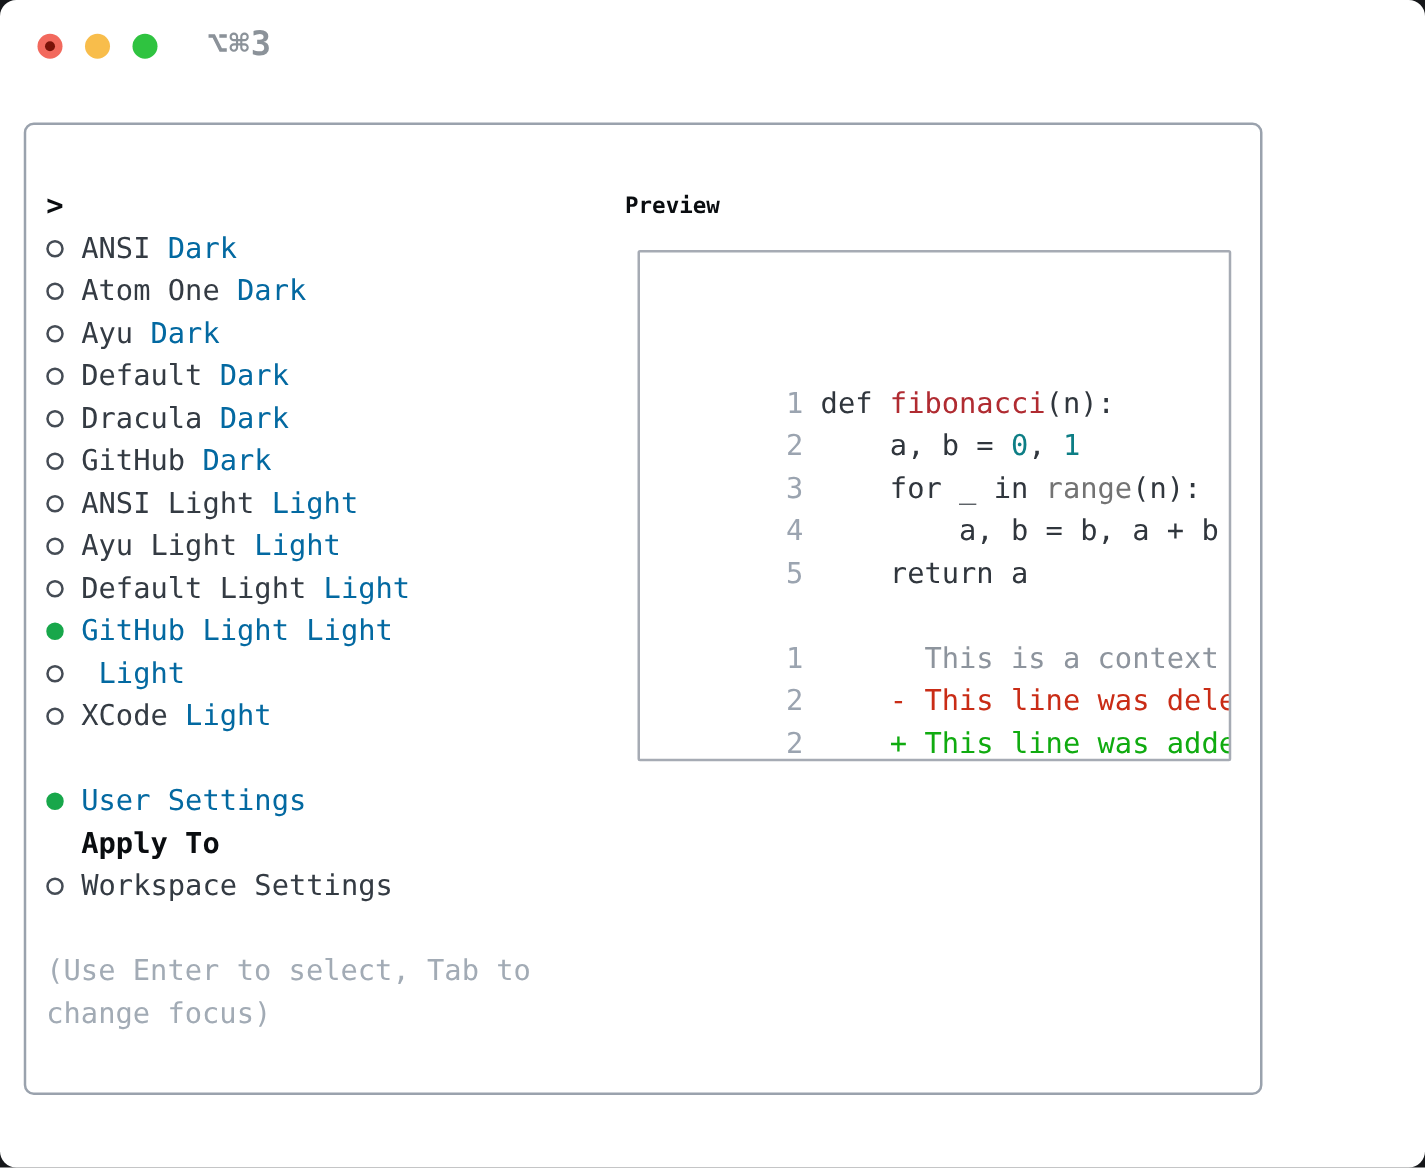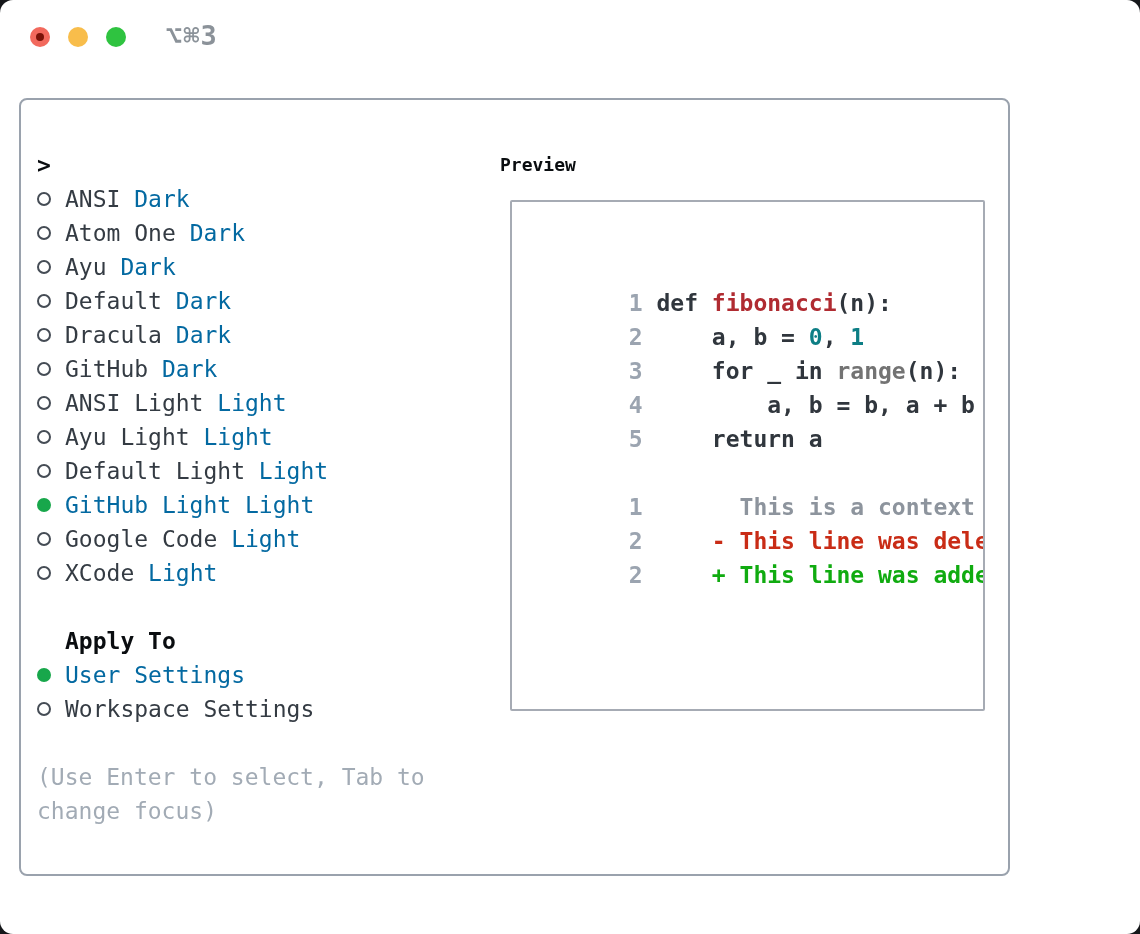--- a/index.html
+++ b/index.html
@@ -43,23 +43,23 @@
   .hdr{font-weight:bold;color:#0a0d10;}
   .prompt-mark{font-weight:bold;color:#0a0d10;font-size:23px;}
   .hint{color:#a2abb5;}
   .blank{height:34px;}
   
   .preview-title{
     position:absolute;left:479px;top:48px;height:34px;line-height:34px;
     font-size:18px;font-weight:bold;color:#0a0d10;white-space:pre;
   }
   .preview-box{
-    position:absolute;left:489px;top:100px;width:475px;height:511px;
+    position:absolute;left:489px;top:100px;width:475px;height:409px;
     box-sizing:border-box;border:2px solid #a6abb4;border-radius:2px;
-    background:#fff;padding:50px 4px 0 6px;overflow:hidden;font-weight:bold;
+    background:#fff;padding:70px 4px 0 6px;overflow:hidden;
   }
   .pline{height:34px;line-height:34px;font-size:23px;white-space:pre;color:#30363d;}
   .ln{display:inline-block;width:2ch;color:#9ba4b0;}
   .c-func{color:#b02b31;}
   .c-numlit{color:#0d7e85;}
   .c-call{color:#737373;text-align:center;}
   .c-ctx{color:#8d949d;}
   .c-del{color:#c92c16;}
   .c-add{color:#10ab10;}
 </style>
@@ -107,33 +107,33 @@
       <div class="row item">
         <span class="mk"><span class="circle"></span></span><span class="nm">Ayu Light</span><span class="sf">Light</span>
       </div>
       <div class="row item">
         <span class="mk"><span class="circle"></span></span><span class="nm">Default Light</span><span class="sf">Light</span>
       </div>
       <div class="row item sel">
         <span class="mk"><span class="circle"></span></span><span class="nm">GitHub Light</span><span class="sf">Light</span>
       </div>
       <div class="row item">
-        <span class="mk"><span class="circle"></span></span><span class="nm">Google Code</span><span class="sf">Light</span>
+        <span class="mk"><span class="circle"></span></span><span class="sf">Light</span>
       </div>
       <div class="row item">
         <span class="mk"><span class="circle"></span></span><span class="nm">XCode</span><span class="sf">Light</span>
       </div>
 
       <div class="blank"></div>
 
+      <div class="row item sel">
+        <span class="mk"><span class="circle"></span></span><span class="nm">User Settings</span>
+      </div>
       <div class="row hdr">
         <span class="mk"></span><span>Apply To</span>
-      </div>
-      <div class="row item sel">
-        <span class="mk"><span class="circle"></span></span><span class="nm">User Settings</span>
       </div>
       <div class="row item">
         <span class="mk"><span class="circle"></span></span><span class="nm">Workspace Settings</span>
       </div>
 
       <div class="blank"></div>
 
       <div class="row hint">(Use Enter to select, Tab to</div>
       <div class="row hint">change focus)</div>
     </div>

